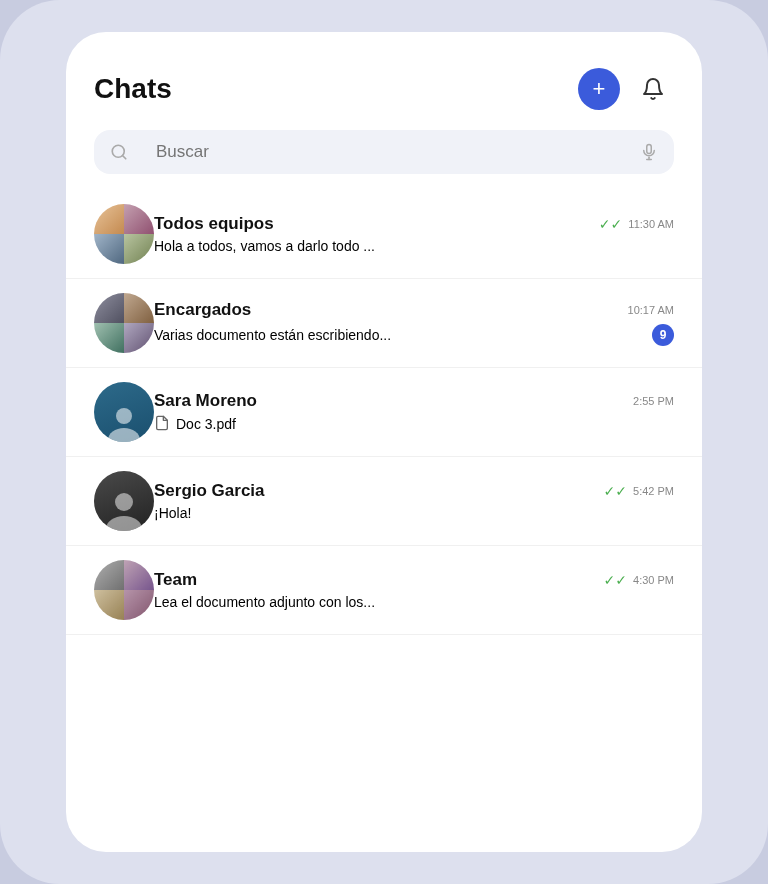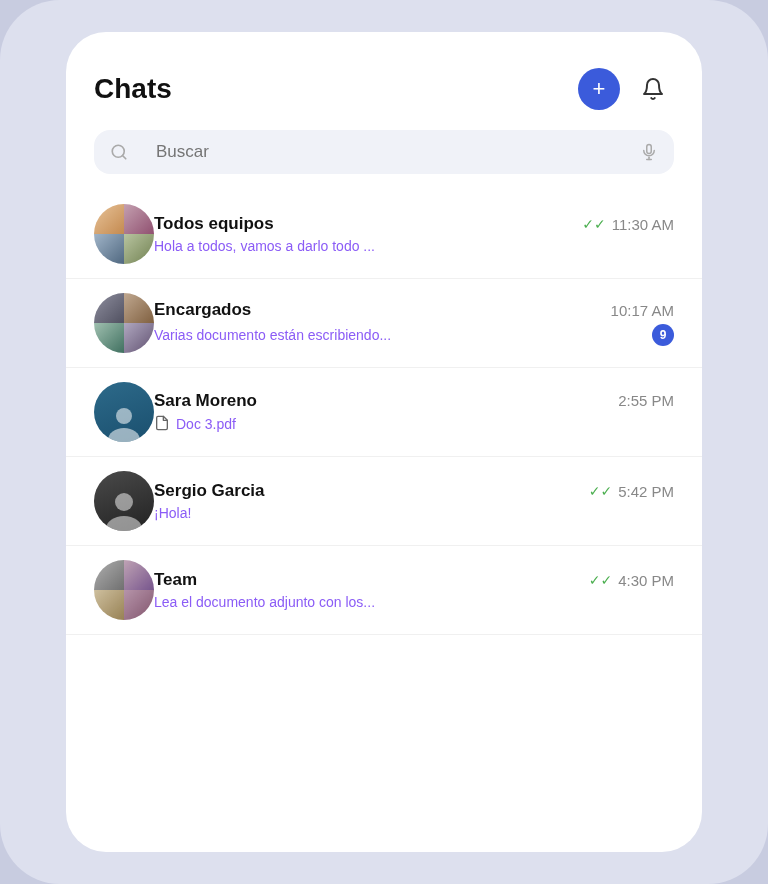--- a/index.html
+++ b/index.html
@@ -169,27 +169,27 @@
       gap: 6px;
       flex-shrink: 0;
     }
 
     .double-check {
       color: #4CAF50;
       font-size: 14px;
     }
 
     .chat-time {
-      font-size: 15px;
+      font-size: 11px;
       color: #888;
     }
 
     .chat-preview {
       font-size: 14px;
-      color: #8b5cf6;
+      color: #000000;
       white-space: nowrap;
       overflow: hidden;
       text-overflow: ellipsis;
       display: flex;
       align-items: center;
       gap: 6px;
     }
 
     .badge {
       background: #3b5bdb;

